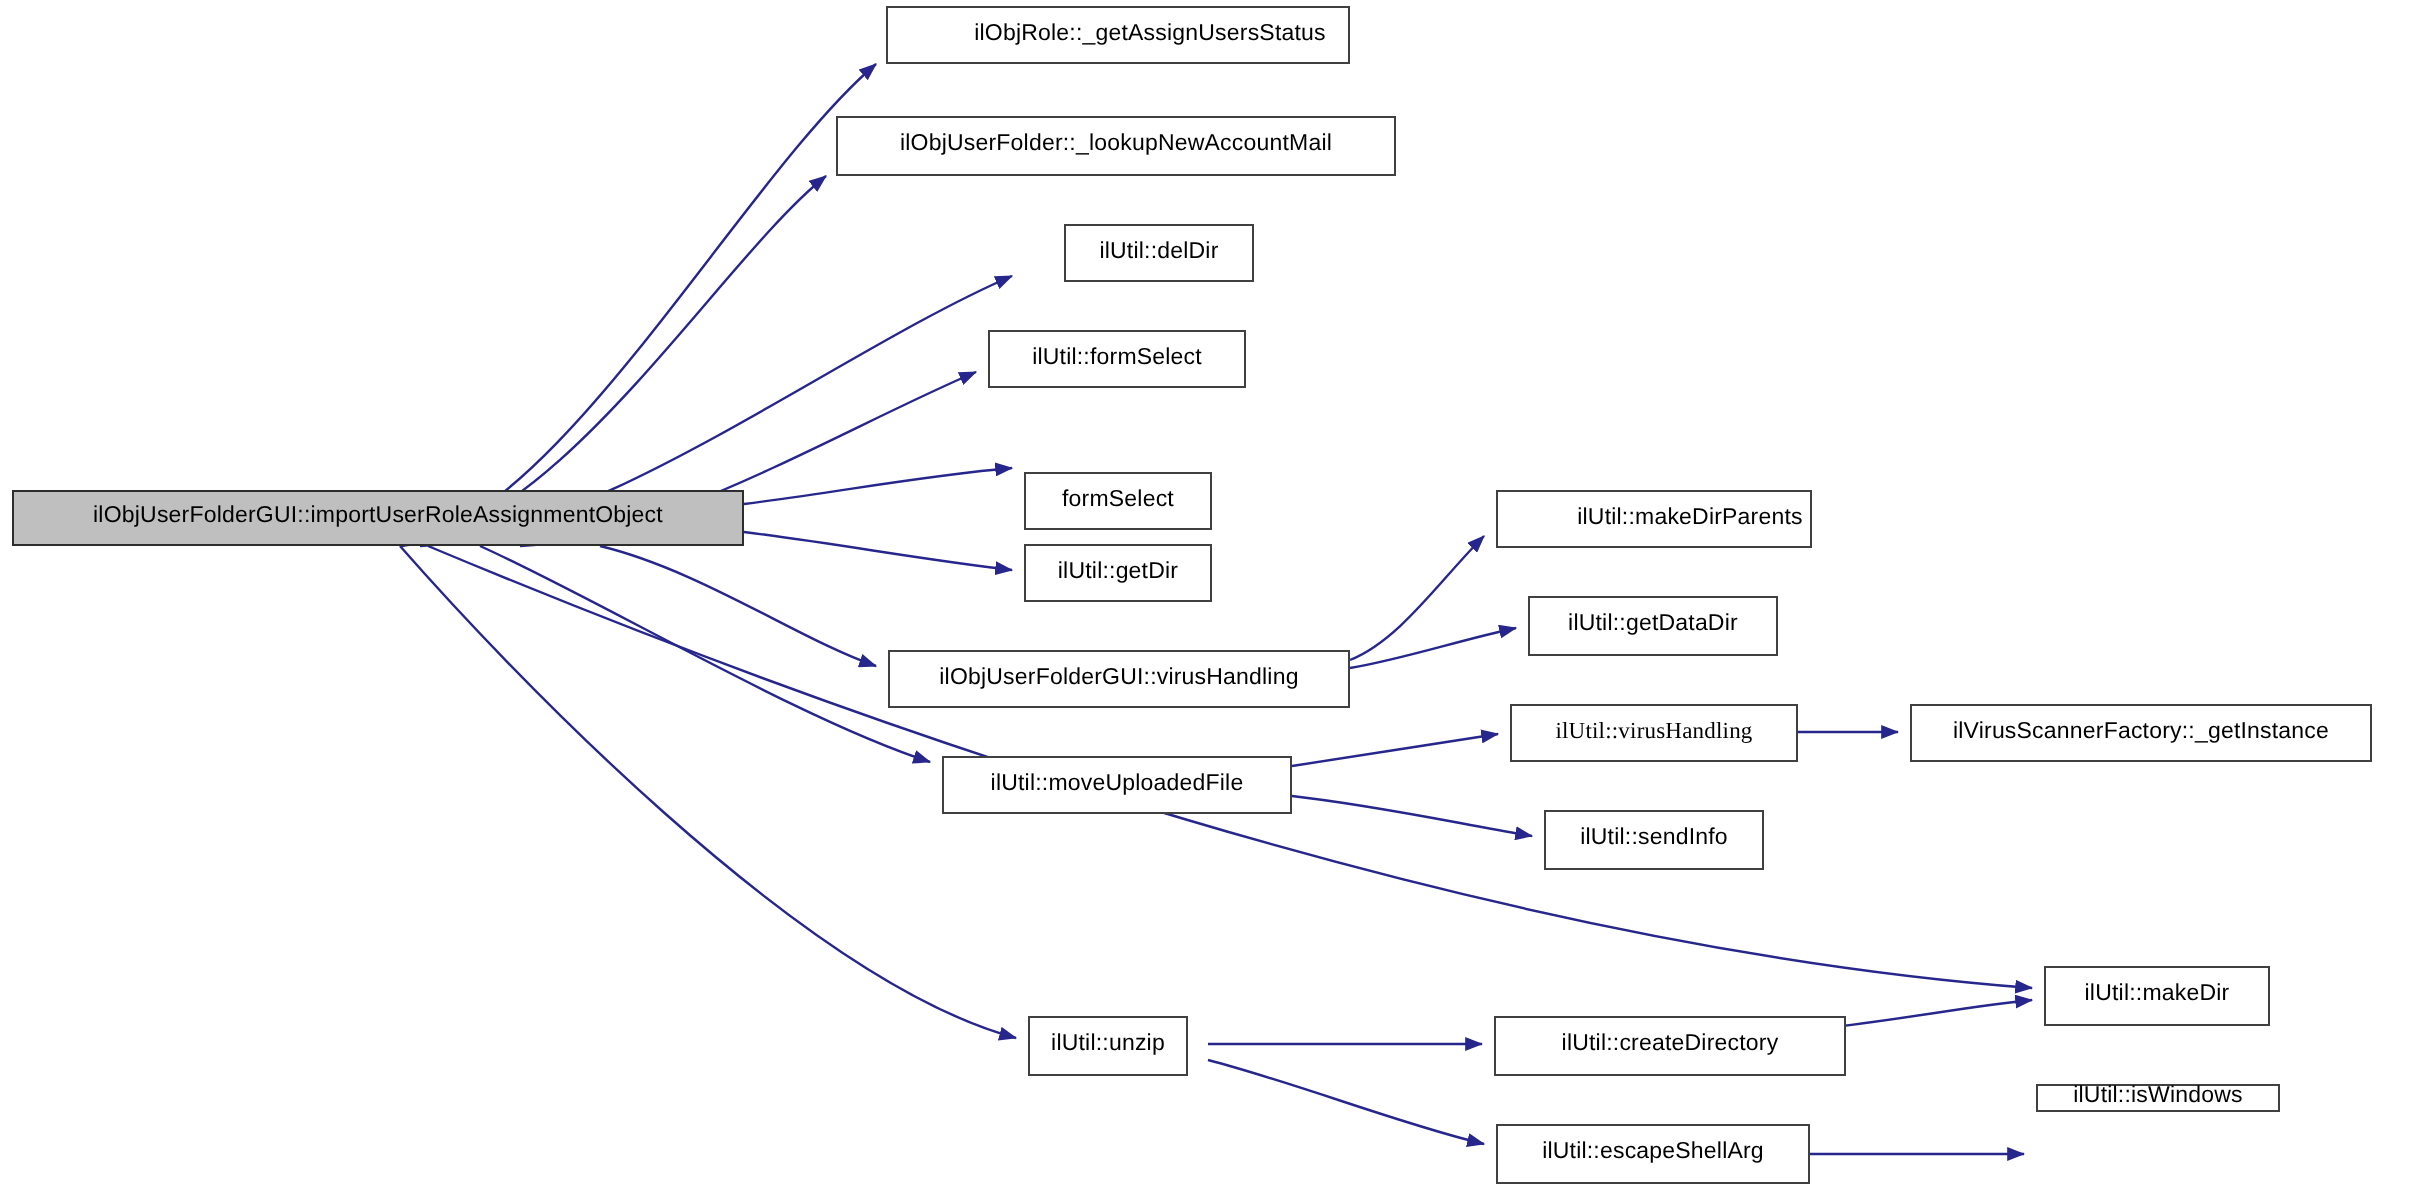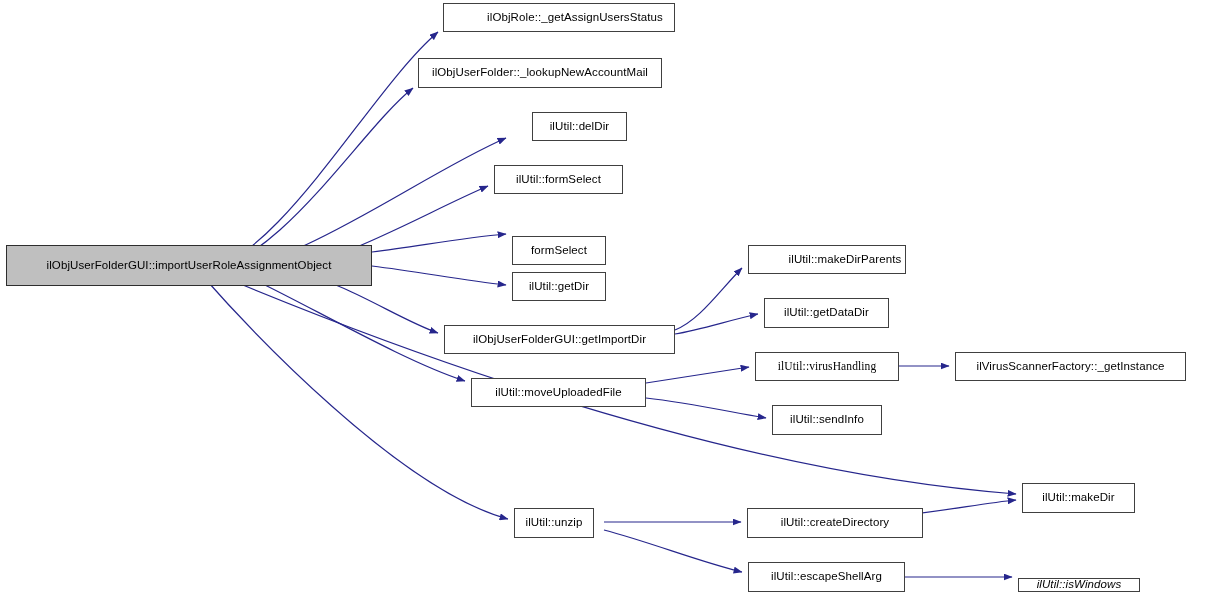--- a/index.html
+++ b/index.html
@@ -74,43 +74,43 @@
         <path d="M 646,398 C 690,403 730,412 766,418" fill="none" stroke="#26268c" stroke-width="1.2" marker-end="url(#arrowhead)"></path>
         <path d="M 899,366 L 949,366" fill="none" stroke="#26268c" stroke-width="1.2" marker-end="url(#arrowhead)"></path>
         <path d="M 604,522 L 741,522" fill="none" stroke="#26268c" stroke-width="1.2" marker-end="url(#arrowhead)"></path>
         <path d="M 604,530 C 650,542 700,562 742,572" fill="none" stroke="#26268c" stroke-width="1.2" marker-end="url(#arrowhead)"></path>
         <path d="M 905,515 C 950,510 985,503 1016,500" fill="none" stroke="#26268c" stroke-width="1.2" marker-end="url(#arrowhead)"></path>
         <path d="M 905,577 L 1012,577" fill="none" stroke="#26268c" stroke-width="1.2" marker-end="url(#arrowhead)"></path>
       </g>
   </svg>
 
   <div id="nodes-group">
-      <div class="gnode root" style="left: 6px; top: 245px; width: 366px; height: 41px;">
+      <div class="gnode root" style="left: 6px; top: 245px; width: 366px; height: 28px;">
         <span>ilObjUserFolderGUI::importUserRoleAssignmentObject</span>
       </div>
       <div class="gnode" style="left: 443px; top: 3px; width: 232px; height: 29px; padding-left: 32px;">
         <span>ilObjRole::_getAssignUsersStatus</span>
       </div>
-      <div class="gnode" style="left: 418px; top: 58px; width: 244px; height: 30px;">
+      <div class="gnode" style="left: 418px; top: 58px; width: 280px; height: 30px;">
         <span>ilObjUserFolder::_lookupNewAccountMail</span>
       </div>
       <div class="gnode" style="left: 512px; top: 112px; width: 95px; height: 29px; margin-left: 20px;">
         <span>ilUtil::delDir</span>
       </div>
       <div class="gnode" style="left: 494px; top: 165px; width: 129px; height: 29px;">
         <span>ilUtil::formSelect</span>
       </div>
       <div class="gnode" style="left: 512px; top: 236px; width: 94px; height: 29px;">
         <span>formSelect</span>
       </div>
       <div class="gnode" style="left: 512px; top: 272px; width: 94px; height: 29px;">
         <span>ilUtil::getDir</span>
       </div>
       <div class="gnode" style="left: 444px; top: 325px; width: 231px; height: 29px;">
-        <span>ilObjUserFolderGUI::getImportDir</span>
+        <span>ilObjUserFolderGUI::virusHandling</span>
       </div>
       <div class="gnode" style="left: 471px; top: 378px; width: 175px; height: 29px;">
         <span>ilUtil::moveUploadedFile</span>
       </div>
       <div class="gnode" style="left: 748px; top: 245px; width: 158px; height: 29px; padding-left: 36px;">
         <span>ilUtil::makeDirParents</span>
       </div>
       <div class="gnode" style="left: 764px; top: 298px; width: 125px; height: 30px;">
         <span>ilUtil::getDataDir</span>
       </div>
@@ -128,18 +128,18 @@
       </div>
       <div class="gnode" style="left: 514px; top: 508px; width: 80px; height: 30px;">
         <span>ilUtil::unzip</span>
       </div>
       <div class="gnode" style="left: 747px; top: 508px; width: 176px; height: 30px;">
         <span>ilUtil::createDirectory</span>
       </div>
       <div class="gnode" style="left: 748px; top: 562px; width: 157px; height: 30px;">
         <span>ilUtil::escapeShellArg</span>
       </div>
-      <div class="gnode" style="left: 1018px; top: 578px; width: 122px; height: 14px; font-style: italic;">
+      <div class="gnode" style="left: 1018px; top: 542px; width: 122px; height: 14px;">
         <span>ilUtil::isWindows</span>
       </div>
     </div>
 
 </div>
 
 </body></html>

